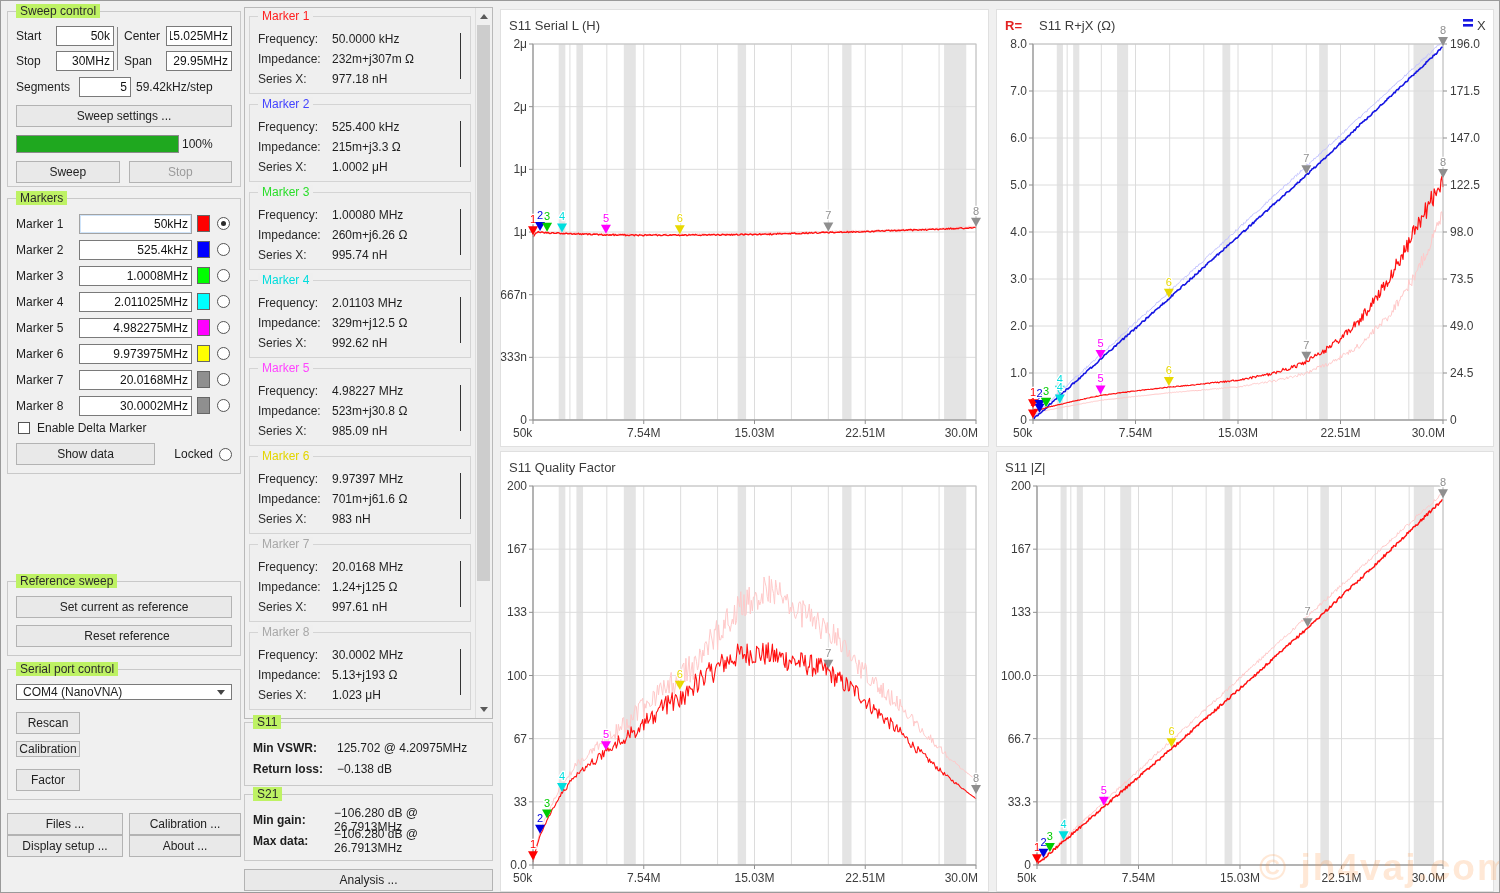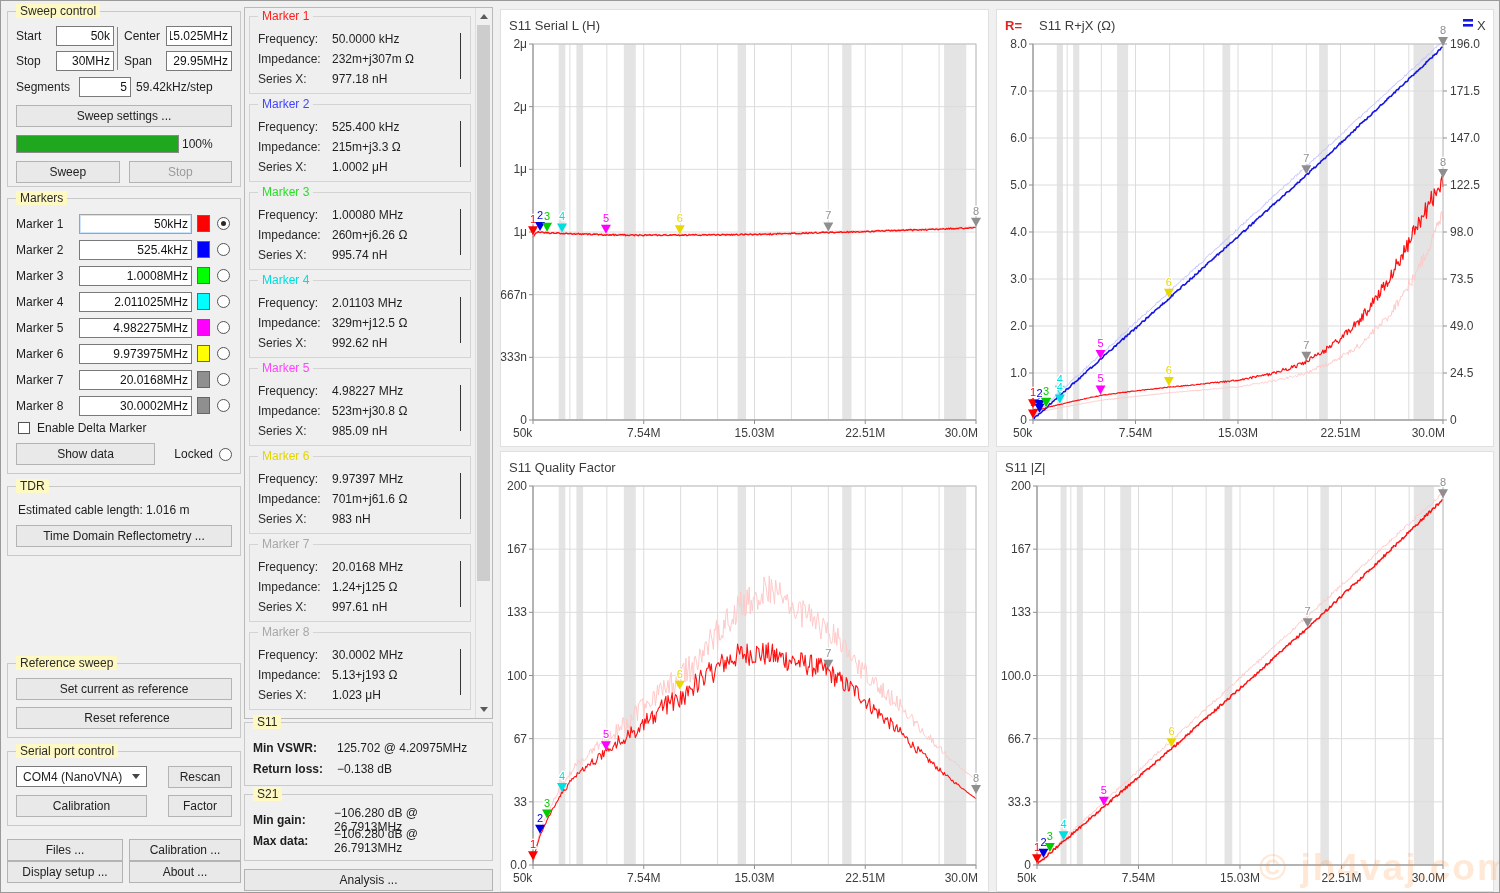--- a/index.html
+++ b/index.html
@@ -1,21 +1,21 @@
 <!DOCTYPE html>
 <html><head>
 <meta charset="utf-8">
 <style>
   * { margin:0; padding:0; box-sizing:border-box; }
   body { font-family:"Liberation Sans","DejaVu Sans",sans-serif; font-size:12px; color:#1e1e1e; background:#d8d8d8; }
   #app { position:relative; width:1500px; height:893px; background:#f0f0f0; border:1px solid #9a9a9a; overflow:hidden; }
 
   
   .groupbox { position:relative; border:1px solid #c9c9c9; background:#f0f0f0; padding:14px 8px 8px; }
-  .gb-title { position:absolute; top:-8px; left:8px; background:#fef9c3; padding:0 4px; font-size:12px; color:#2a2a2a; white-space:nowrap; }
+  .gb-title { position:absolute; top:-8px; left:8px; background:#bef264; padding:0 4px; font-size:12px; color:#2a2a2a; white-space:nowrap; }
 
   
   .btn { display:flex; align-items:center; justify-content:center; height:22px; background:#e9e9e9; border:1px solid #b3b3b3; font-size:12px; color:#222; cursor:default; white-space:nowrap; }
   .btn.disabled { color:#9b9b9b; }
   .win-input { width:100%; height:20px; background:#fff; border:1px solid #7a7a7a; text-align:right; padding:0 3px; font-size:12px; font-family:inherit; color:#111; }
   .win-input.focused { border:1px solid #a3a3a3; box-shadow:inset 0 0 0 1px #cfe4fa; }
   .radio { width:13px; height:13px; border:1px solid #555; border-radius:50%; background:#fff; position:relative; }
   .radio.checked::after { content:""; position:absolute; left:3px; top:3px; width:5px; height:5px; border-radius:50%; background:#2b2b2b; }
   .checkbox { width:12px; height:12px; border:1px solid #555; background:#fff; }
   .swatch { width:13px; height:17px; border:1px solid #666; }
@@ -35,21 +35,21 @@
   .btn-row { display:flex; gap:9px; margin-top:8px; }
   .btn-row .btn { flex:1; }
   .mrow { display:grid; grid-template-columns:58px 1fr 15px 15px; gap:5px; align-items:center; height:21px; margin-bottom:5px; }
   .chk-row { display:flex; align-items:center; gap:7px; margin:5px 0 8px 2px; }
   .showdata-row { display:flex; align-items:center; }
   .showdata-row .btn { width:139px; }
   .showdata-row .flbl { margin-left:auto; margin-right:6px; }
   .tdr-text { margin:2px 0 8px 2px; }
   .stackbtns .btn { width:100%; }
   .stackbtns .btn + .btn { margin-top:7px;padding-left:6px; }
-  .serial-row { display:flex; gap:21px; }
+  .serial-row { display:flex; gap:12px;flex-direction:column; }
   .serial-row + .serial-row { margin-top:7px; }
   .combo { flex:1; display:flex; align-items:center; height:21px; background:#fff; border:1px solid #7a7a7a; padding:0 6px; }
   .combo .ctext { flex:1; }
   .chev { width:0; height:0; border-left:4px solid transparent; border-right:4px solid transparent; border-top:5px solid #444; }
   .serial-row .btn { width:64px; flex:0 0 auto; }
   .bottom-btns { display:grid; grid-template-columns:116px 1fr; gap:0 6px; margin-top:13px; }
 
   
   .mid-panel { position:absolute; left:243px; top:6px; width:249px; }
   .marker-scroll { position:relative; height:712px; border:1px solid #b9b9b9; background:#f0f0f0; overflow:hidden; }
@@ -174,25 +174,20 @@
         <span class="checkbox"></span>
         <span class="flbl">Enable Delta Marker</span>
       </div>
       <div class="showdata-row">
         <div class="btn">Show data</div>
         <span class="flbl">Locked</span>
         <span class="radio"></span>
       </div>
     </div>
 
-    <div class="groupbox" style="margin-top:12px;">
-      <div class="gb-title">TDR</div>
-      <div class="tdr-text flbl">Estimated cable length: 1.016 m</div>
-      <div class="btn" style="width:100%;">Time Domain Reflectometry ...</div>
-    </div>
 
     <div class="groupbox stackbtns" style="margin-top:107px;">
       <div class="gb-title">Reference sweep</div>
       <div class="btn">Set current as reference</div>
       <div class="btn">Reset reference</div>
     </div>
 
     <div class="groupbox" style="margin-top:13px;">
       <div class="gb-title">Serial port control</div>
       <div class="serial-row">

